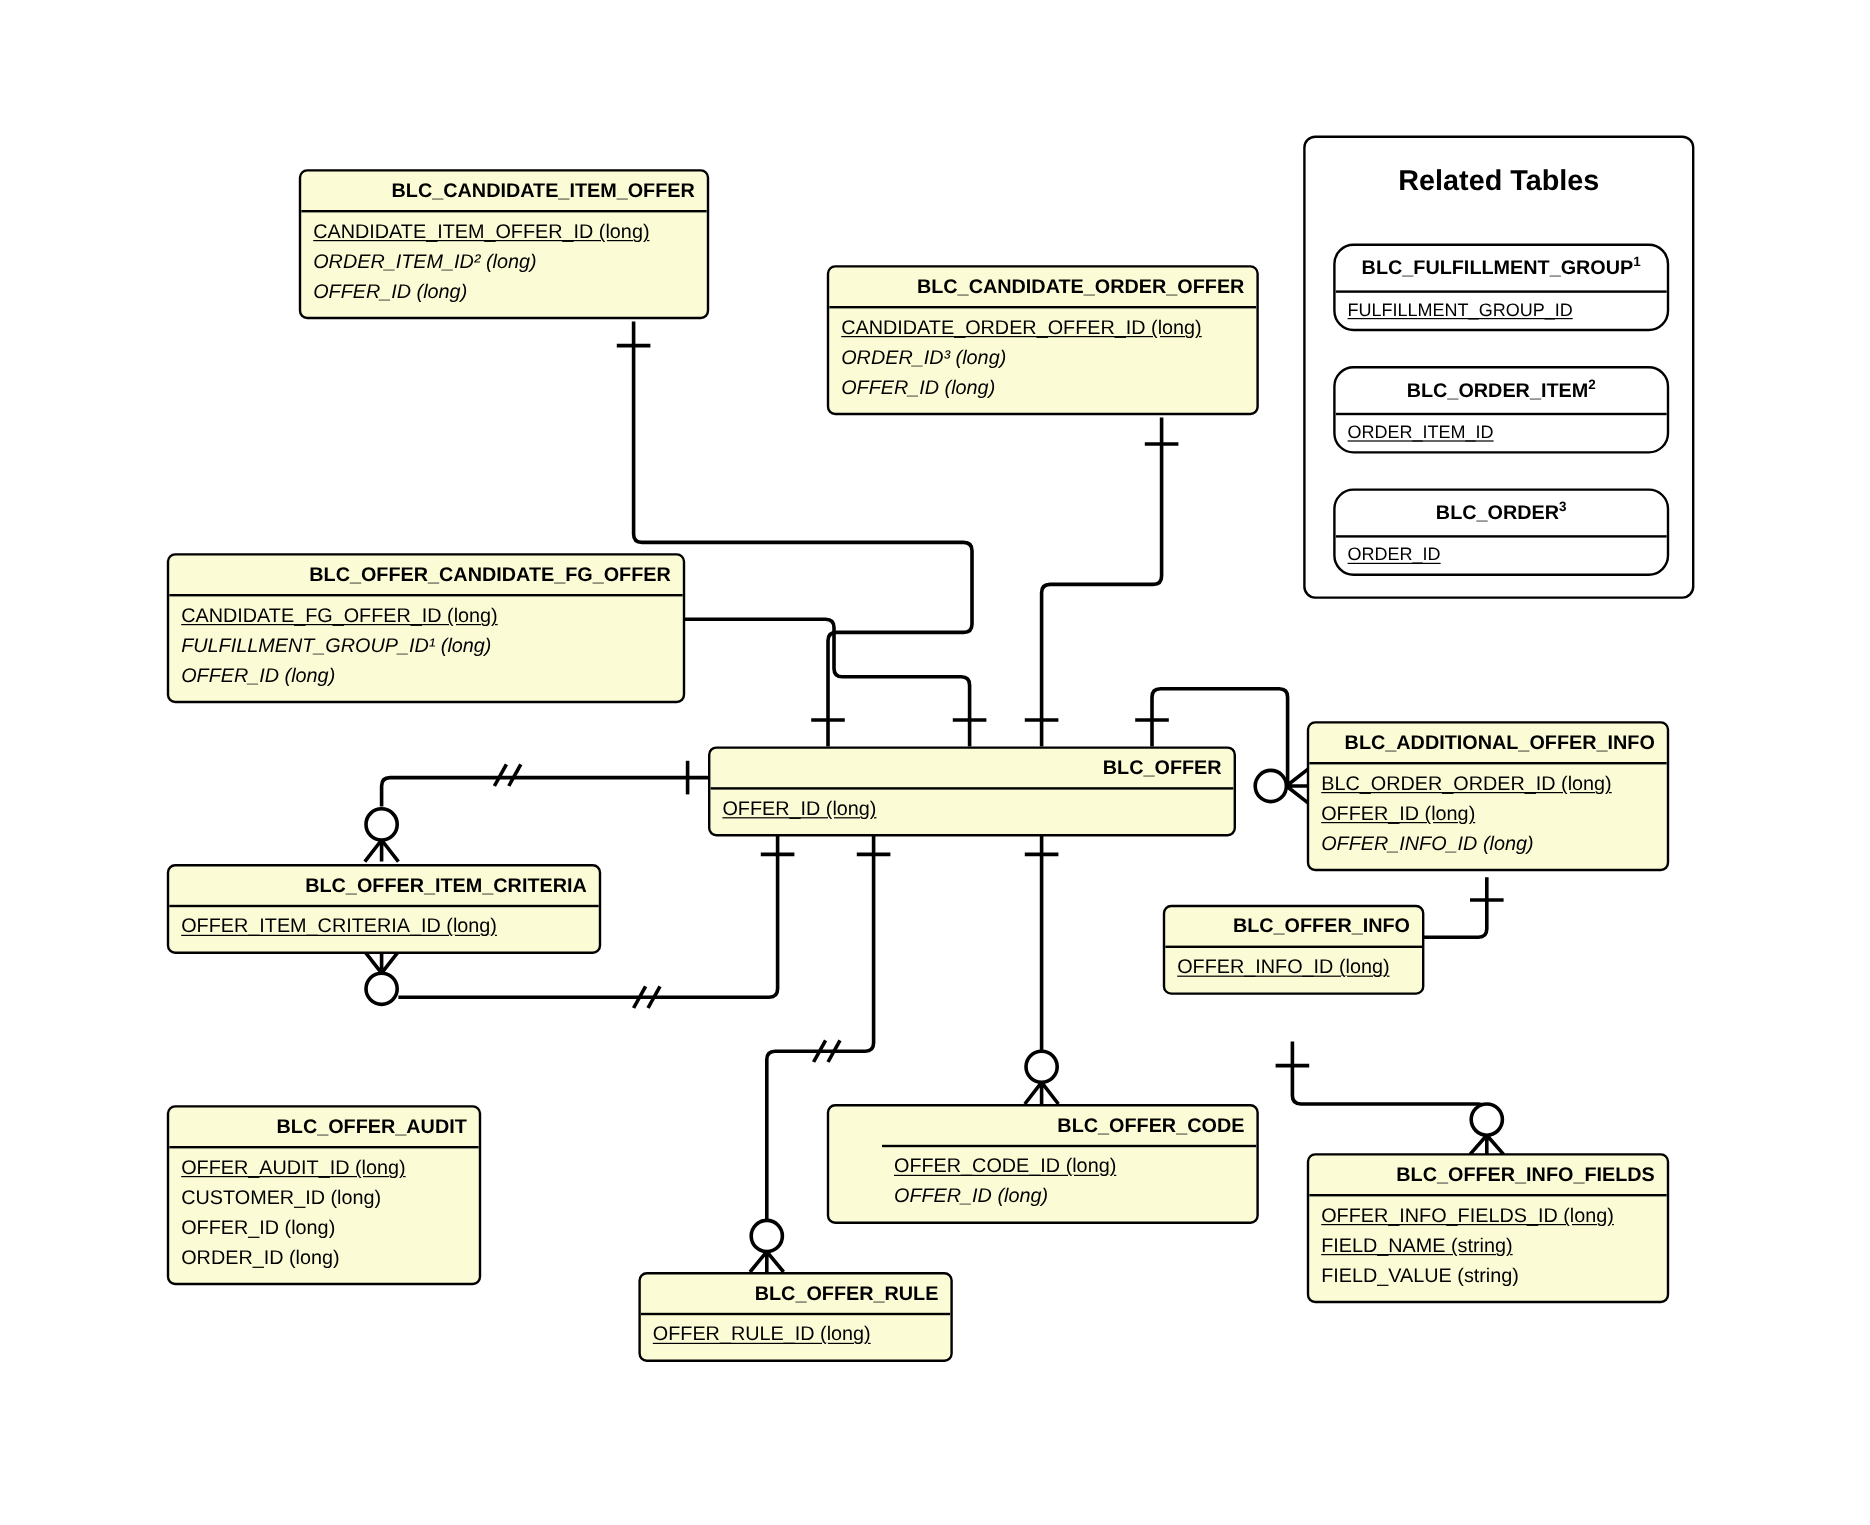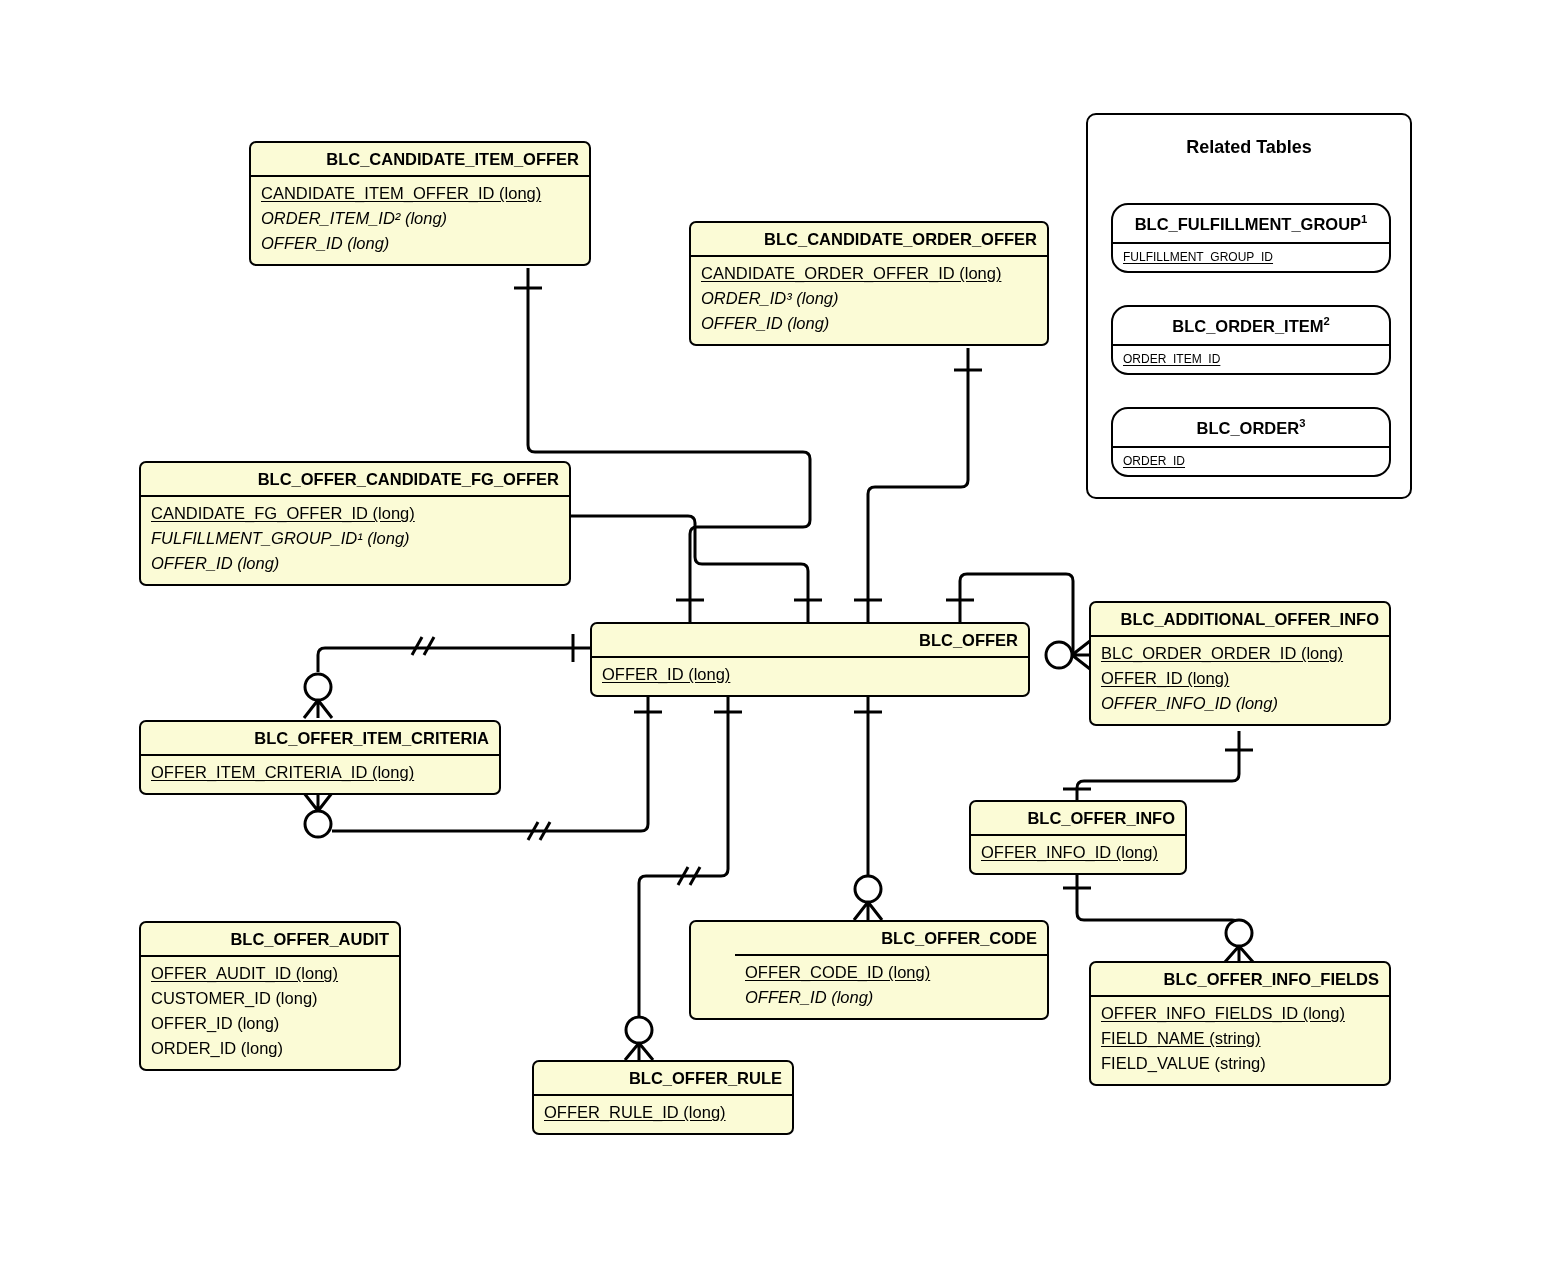--- a/index.html
+++ b/index.html
@@ -48,39 +48,39 @@
     position:absolute;
     background:#ffffff;
     border:2.5px solid #000;
     border-radius:10px;
     box-sizing:border-box;
     z-index:4;
   }
   .panel-title{
     text-align:center;
     font-weight:bold;
-    font-size:18px;
+    font-size:24px;
     color:#000;
     margin-top:22px;
     margin-bottom:14px;
   }
   .mini{
     position:absolute;
     background:#ffffff;
     border:2.5px solid #000;
     border-radius:17px;
     box-sizing:border-box;
     overflow:hidden;
   }
   .mini .ehead{
     text-align:center;font-weight:bold;font-size:16.5px;color:#000;
     padding:8px 8px 8px 8px;border-bottom:2.5px solid #000;white-space:nowrap;
   }
   .mini .attr{
-    font-size:12px;color:#000;padding:6px 10px 7px 10px;white-space:nowrap;
+    font-size:15px;color:#000;padding:6px 10px 7px 10px;white-space:nowrap;
     text-decoration:underline;text-underline-offset:2px;
   }
   sup{font-size:0.68em;vertical-align:super;}
 </style>
 </head>
 <body>
 
 <div id="canvas">
 
   <svg id="wires" viewBox="0 0 1558 1271" xmlns="http://www.w3.org/2000/svg">
@@ -186,21 +186,21 @@
     </div>
   </div>
 
   <div class="entity" style="left:139px;top:720px;width:362px;">
     <div class="ehead">BLC_OFFER_ITEM_CRITERIA</div>
     <div class="ebody">
       <div class="attr pk">OFFER_ITEM_CRITERIA_ID (long)</div>
     </div>
   </div>
 
-  <div class="entity" style="left:969px;top:800px;width:218px;">
+  <div class="entity" style="left:969px;top:754px;width:218px;">
     <div class="ehead">BLC_OFFER_INFO</div>
     <div class="ebody">
       <div class="attr pk">OFFER_INFO_ID (long)</div>
     </div>
   </div>
 
   <div class="entity" style="left:139px;top:921px;width:262px;">
     <div class="ehead">BLC_OFFER_AUDIT</div>
     <div class="ebody">
       <div class="attr pk">OFFER_AUDIT_ID (long)</div>

